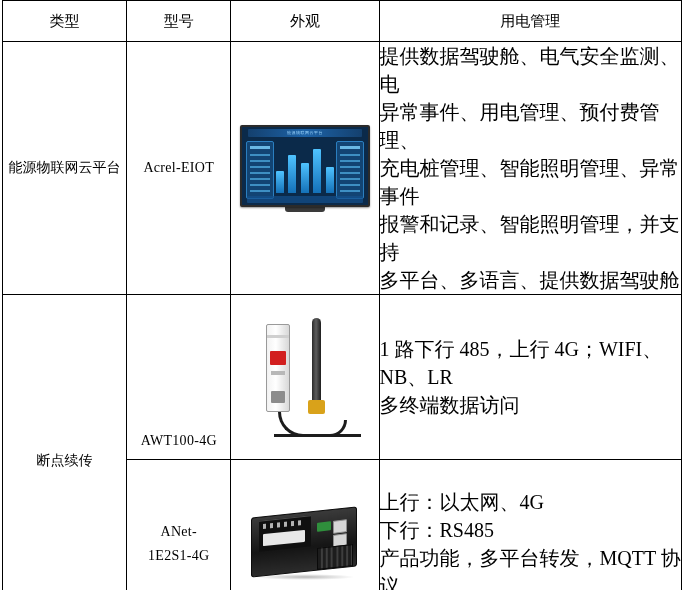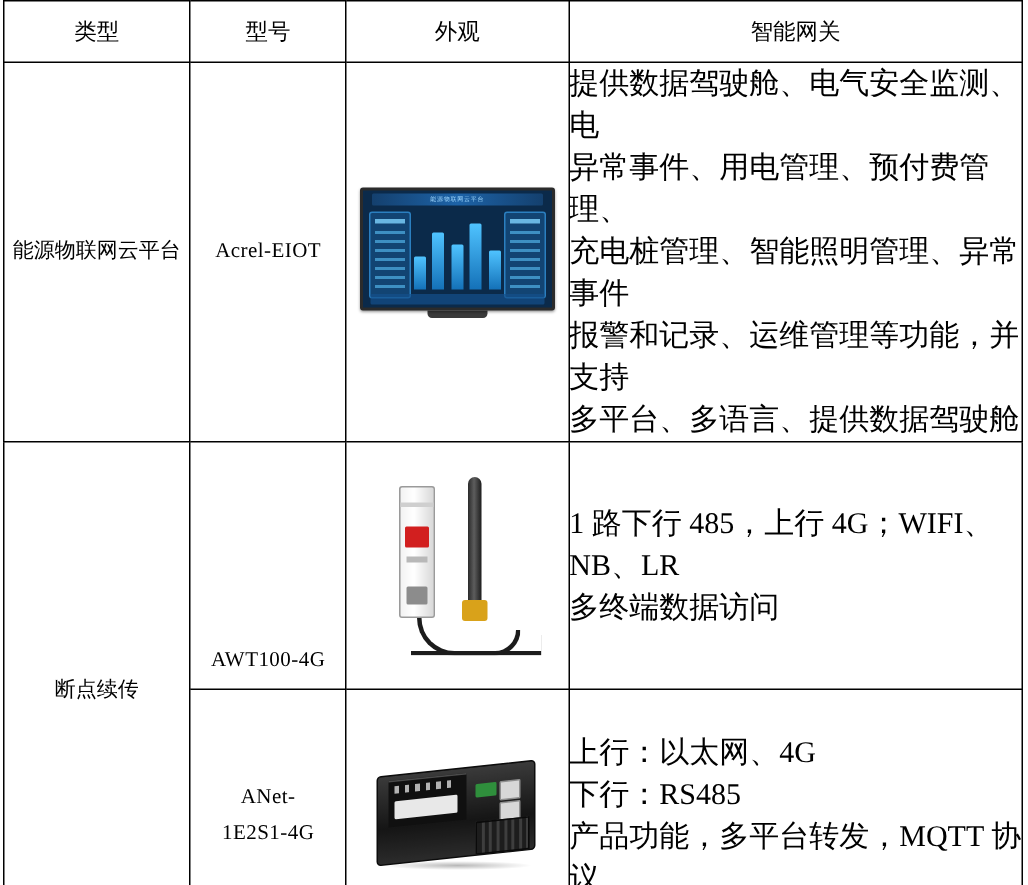--- a/index.html
+++ b/index.html
@@ -224,21 +224,21 @@
       <col class="col-type">
       <col class="col-model">
       <col class="col-look">
       <col class="col-func">
     </colgroup>
     <thead>
       <tr>
         <th>类型</th>
         <th>型号</th>
         <th>外观</th>
-        <th>智能网关</th>
+        <th>用电管理</th>
       </tr>
     </thead>
     <tbody>
 
       <tr style="height:215px;">
         <td class="cell-type">能源物联网云平台</td>
         <td class="cell-model">Acrel-EIOT</td>
         <td>
           <div class="img-wrap">
             <div>
@@ -257,21 +257,21 @@
                 <div class="footbar"></div>
               </div>
               <div class="monitor-stand"></div>
             </div>
           </div>
         </td>
         <td class="cell-func">
           <p class="func-p">提供数据驾驶舱、电气安全监测、电</p>
           <p class="func-p">异常事件、用电管理、预付费管理、</p>
           <p class="func-p">充电桩管理、智能照明管理、异常事件</p>
-          <p class="func-p">报警和记录、运维管理等功能，并支持</p>
+          <p class="func-p">报警和记录、智能照明管理，并支持</p>
           <p class="func-p">多平台、多语言、提供数据驾驶舱</p>
         </td>
       </tr>
 
       <tr style="height:165px;">
         <td class="cell-type" rowspan="2">断点续传</td>
         <td class="cell-model" style="vertical-align:bottom;padding-bottom:6px;">
           <span>AWT100-4G</span>
         </td>
         <td>

